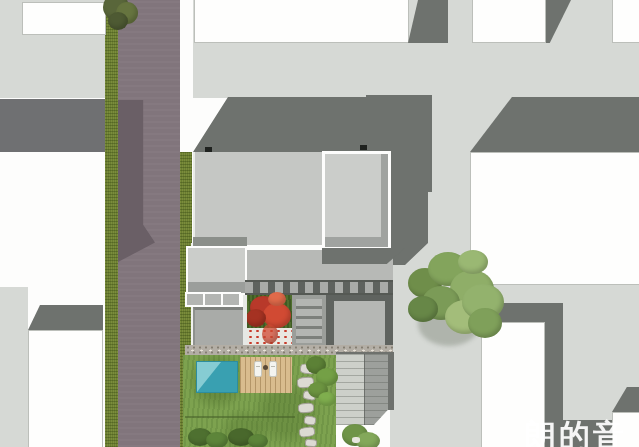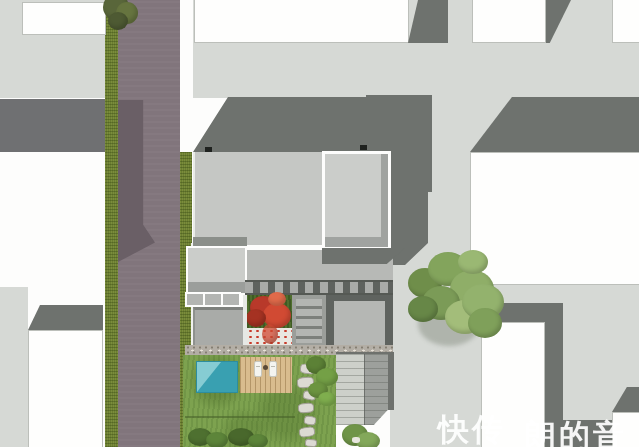--- a/index.html
+++ b/index.html
@@ -172,17 +172,16 @@
   <div class="abs blob" style="left:408px;top:296px;width:30px;height:26px;background:#678747;"></div>
   <div class="abs blob" style="left:462px;top:284px;width:42px;height:36px;background:#93b26d;"></div>
   <div class="abs blob" style="left:468px;top:308px;width:34px;height:30px;background:#7fa05a;"></div>
   <div class="abs blob" style="left:458px;top:250px;width:30px;height:24px;background:#9ab873;"></div>
 
   <div class="abs blob" style="left:103px;top:-6px;width:26px;height:26px;background:#59663a;"></div>
   <div class="abs blob" style="left:116px;top:2px;width:22px;height:22px;background:#66743f;"></div>
   <div class="abs blob" style="left:108px;top:12px;width:20px;height:18px;background:#4e5a33;"></div>
 
   <div class="abs wm" style="left:430px;top:409px;width:209px;height:38px;">
-    <span class="abs" style="left:8px;top:2px;">快传</span>
     <span class="abs" style="left:95px;top:2px;margin-top:6px;">朗的音</span>
   </div>
 
 </div>
 
 </body></html>

